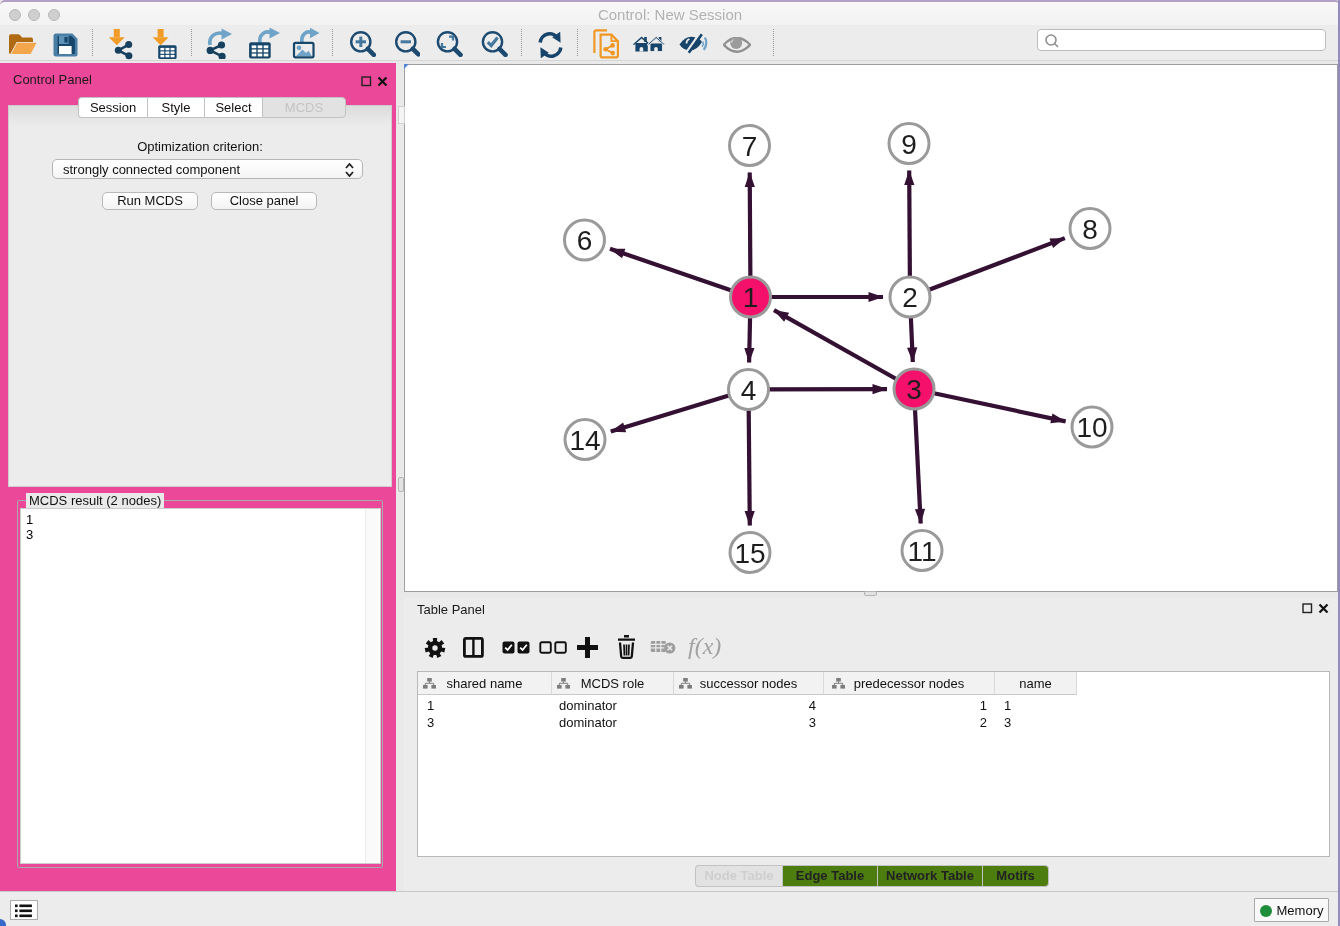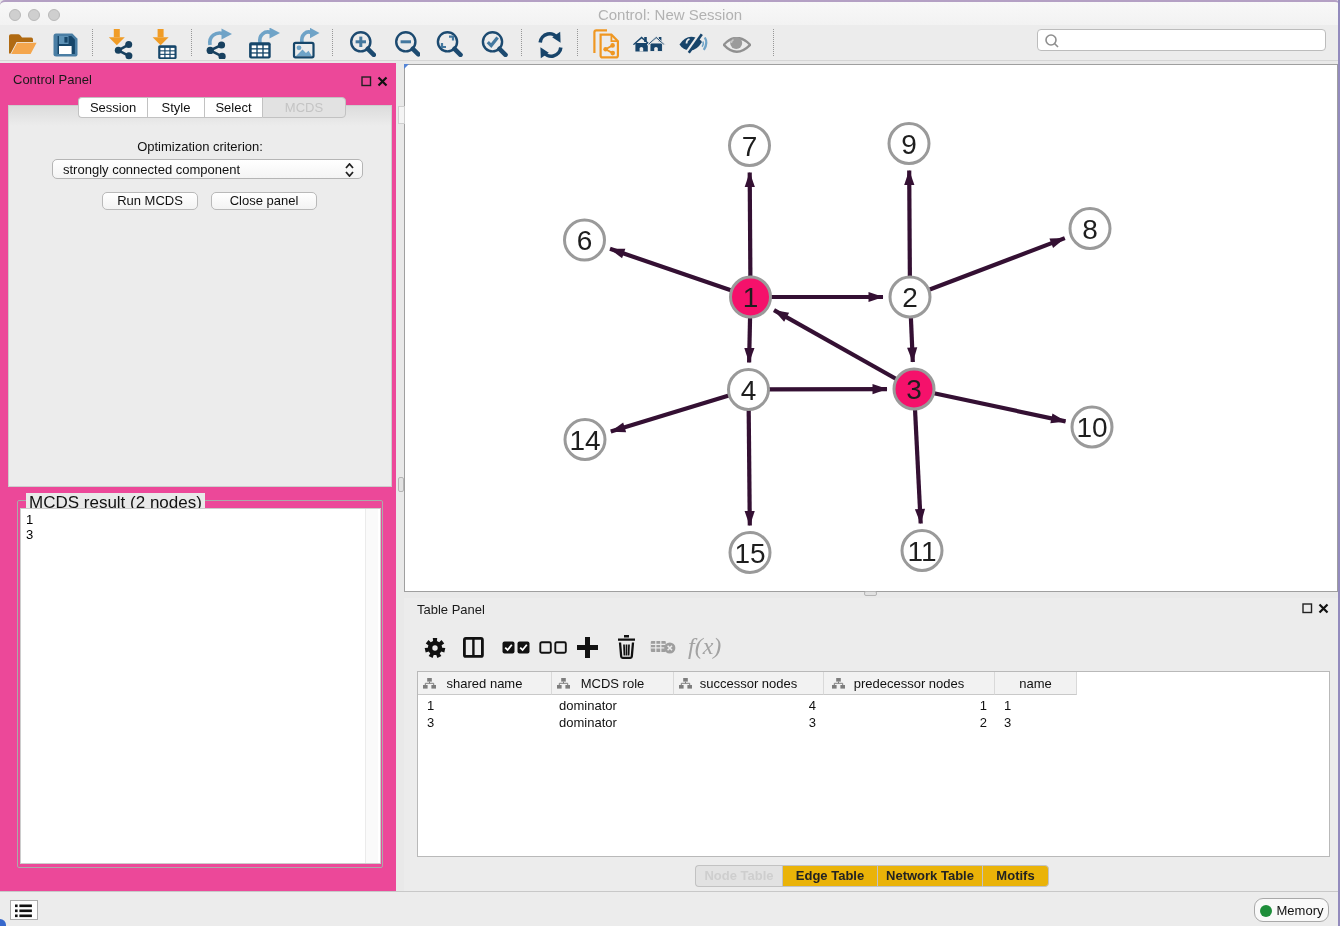--- a/index.html
+++ b/index.html
@@ -20,44 +20,44 @@
 #cptabs{position:absolute;left:78px;top:34px;height:21px;display:flex;font-size:13px;z-index:3;}
 .tab{border:1px solid #c2c2c2;border-right:none;background:#fff;color:#111;padding:2px 0;line-height:16px;text-align:center;}
 .tab:first-child{border-radius:4px 0 0 4px;}
 .tab:last-child{border-right:1px solid #c2c2c2;border-radius:0 4px 4px 0;}
 .tabsel{background:#e2e2e2;color:#c4c4c4;border-radius:0 5px 5px 0;}
 #cpinner{position:absolute;left:8px;top:42px;width:384px;height:382px;background:linear-gradient(#dcdcdc,#ececec 20px);border:1px solid #cdcdcd;}
 #optlabel{position:absolute;left:0;top:33px;width:100%;text-align:center;font-size:13px;color:#111;}
 #combo{position:absolute;left:43px;top:53px;width:311px;height:20px;background:linear-gradient(#fff,#f4f4f4);border:1px solid #b5b5b5;border-radius:5px;font-size:13px;line-height:19px;padding-left:10px;color:#111;}
 .btn{position:absolute;top:86px;height:18px;background:linear-gradient(#fff,#f3f3f3);border:1px solid #b9b9b9;border-radius:5px;font-size:13px;text-align:center;line-height:16px;color:#111;}
 #grpbox{position:absolute;left:17px;top:437px;width:366px;height:368px;border:1px solid #aaa;border-radius:2px;}
-#grplab{position:absolute;left:8px;top:-8px;background:#e9e9e9;padding:0 3px;font-size:17px;color:#111;}
+#grplab{position:absolute;left:8px;top:-8px;background:#e9e9e9;padding:0 3px;font-size:13px;color:#111;}
 #mlist{position:absolute;left:2px;top:7px;width:361px;height:356px;background:#fff;border:1px solid #ccc;font-size:13px;padding:3px 0 0 5px;line-height:15px;}
 #mscroll{position:absolute;right:2px;top:0px;width:13px;height:354px;background:#fafafa;border-left:1px solid #ebebeb;}
 
 #netwin{left:404px;top:64px;width:934px;height:528px;border:1px solid #9f9f9f;background:#fff;}
 #nettitle{position:absolute;left:0;top:0;width:100%;height:21px;background:linear-gradient(#f5f5f5,#dcdcdc);border-bottom:1px solid #b3b3b3;}
 #nettext{position:absolute;top:3px;left:0;width:100%;text-align:center;font-size:13px;font-weight:700;color:#2a2a2a;}
 .tl{position:absolute;top:4px;width:13px;height:13px;border-radius:50%;}
 #netsvg{position:absolute;left:0;top:22px;}
 
 #tpanel{left:404px;top:598px;width:936px;height:293px;background:#ececec;}
 #tphead{position:absolute;left:13px;top:4px;font-size:13px;color:#1a1a1a;}
 #ttable{position:absolute;left:13px;top:73px;width:913px;height:186px;background:#fff;border:1px solid #b9b9b9;}
 .th{position:absolute;top:0;height:23px;background:#f2f2f2;border-right:1px solid #d9d9d9;border-bottom:1px solid #c9c9c9;font-size:13px;text-align:center;line-height:23px;color:#111;}
 .td{position:absolute;font-size:13px;color:#111;height:17px;line-height:17px;}
 #btabs{position:absolute;left:0;top:267px;width:100%;display:flex;justify-content:center;font-size:13px;font-weight:700;}
-.btab{border:1px solid #c2c2c2;border-right:none;background:#eab308;color:#222;padding:3px 0;line-height:14px;text-align:center;}
+.btab{border:1px solid #c2c2c2;border-right:none;background:#4d7c0f;color:#222;padding:3px 0;line-height:14px;text-align:center;}
 .btab:first-child{border-radius:4px 0 0 4px;}
 .btab:last-child{border-right:1px solid #c2c2c2;border-radius:0 4px 4px 0;}
 .btabsel{background:#e2e2e2;color:#cecece;border-radius:5px 0 0 5px;}
 
 #statusbar{left:0;top:891px;width:1340px;height:35px;background:#ececec;border-top:1px solid #c8c8c8;}
 #listbtn{position:absolute;left:10px;top:8px;width:28px;height:20px;background:#fdfdfd;border:1px solid #ababab;}
-#membtn{position:absolute;left:1254px;top:6px;width:75px;height:24px;background:#f9f9f9;border:1px solid #a9a9a9;border-radius:9px;font-size:13px;text-align:center;line-height:23px;color:#111;}
+#membtn{position:absolute;left:1254px;top:6px;width:75px;height:24px;background:#f9f9f9;border:1px solid #a9a9a9;border-radius:1px;font-size:13px;text-align:center;line-height:23px;color:#111;}
 #redge{left:1338px;top:0;width:2px;height:926px;background:#938bbd;}
 </style></head>
 <body>
 <div class="abs" id="titlebar">
   <div class="tcirc" style="left:9px;"></div>
   <div class="tcirc" style="left:28px;"></div>
   <div class="tcirc" style="left:48px;"></div>
   <div id="ttitle">Control: New Session</div>
 </div>
 <div class="abs" id="toolbar">

